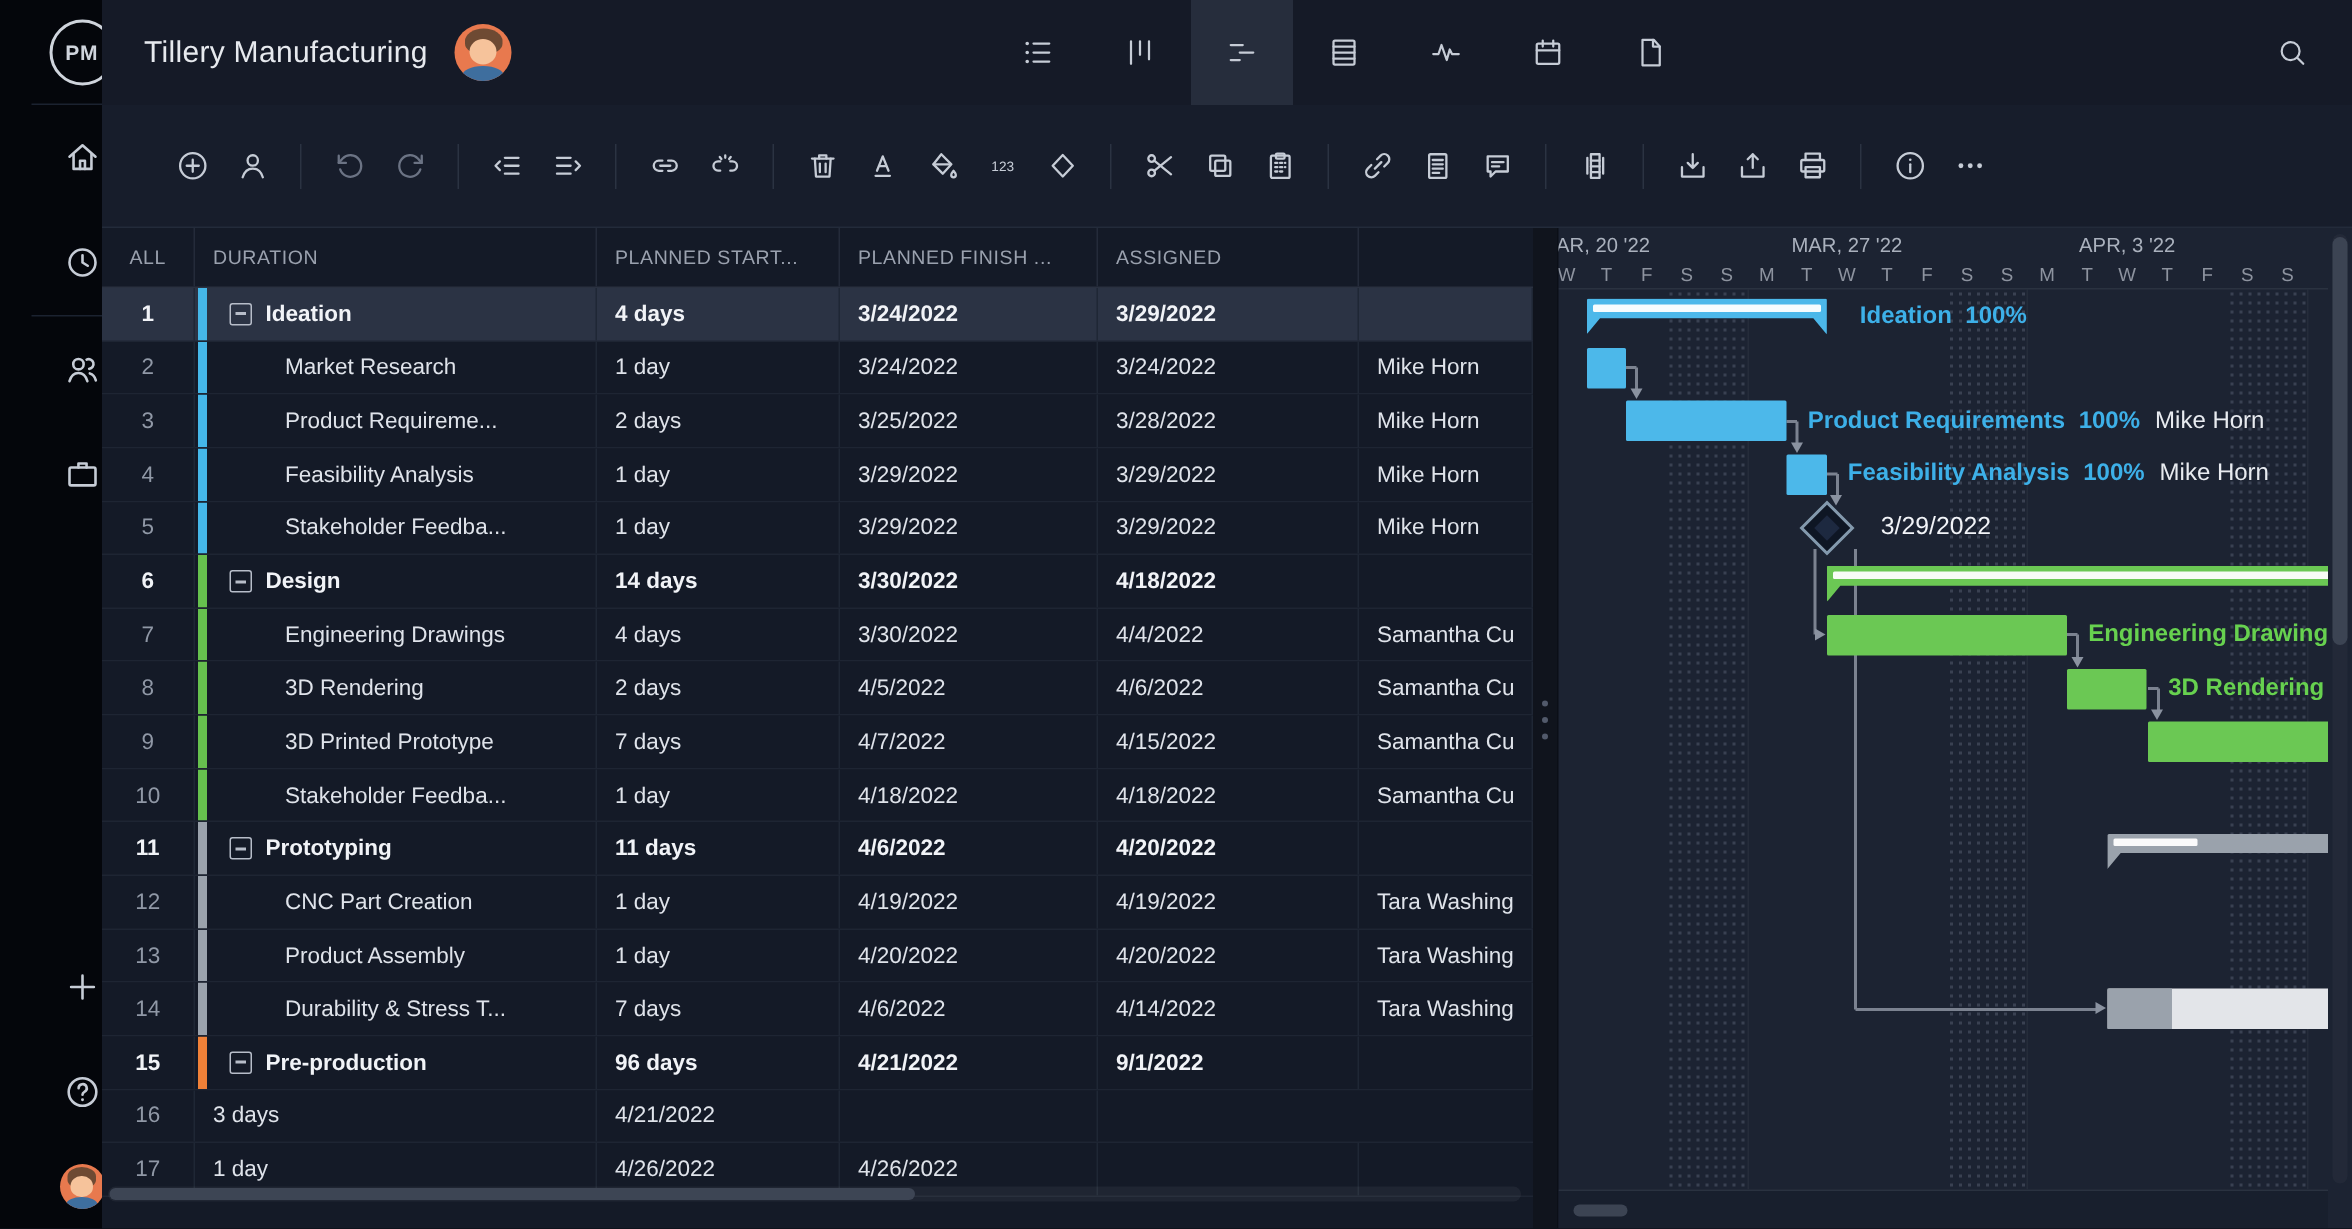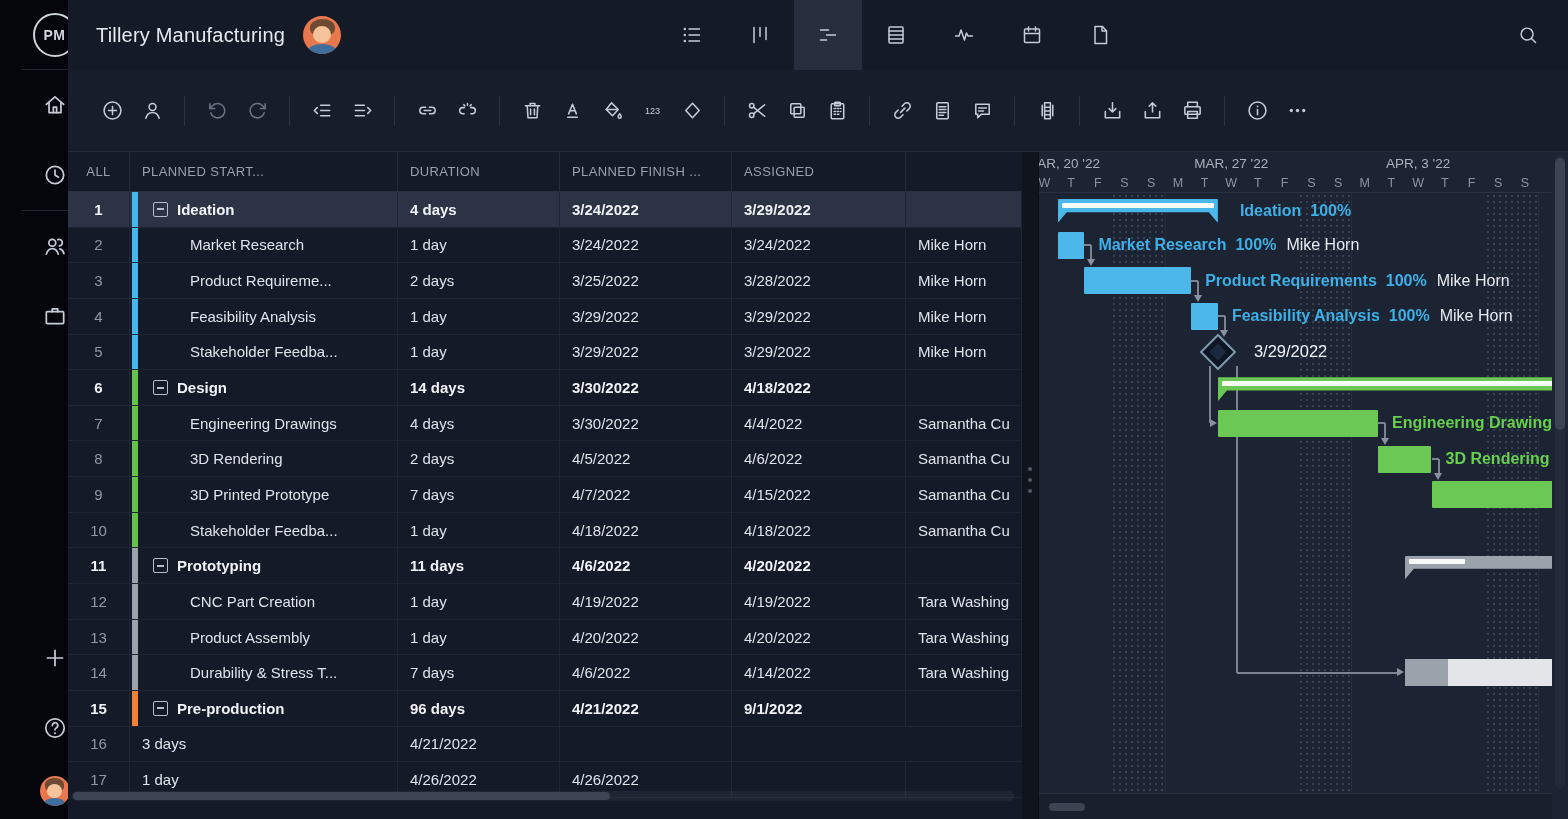--- a/index.html
+++ b/index.html
@@ -38,21 +38,21 @@
   .topbar { height:70px; background:#151a27; display:flex; align-items:center; flex:none; position:relative; }
   .proj-title { font-size:20px; color:#e6e9ee; margin-left:28px; font-weight:400; letter-spacing:.2px; white-space:nowrap; }
   .topbar .avatar { margin-left:18px; }
   .vtabs { position:absolute; left:590px; top:0; height:70px; display:flex; }
   .vtab { width:68px; height:70px; display:flex; align-items:center; justify-content:center; cursor:pointer; }
   .vtab .icn svg { width:24px; height:24px; stroke-width:1.5; }
   .vtab.active { background:#262d3c; }
   .search-btn { position:absolute; right:18px; top:0; height:70px; width:44px; display:flex; align-items:center; justify-content:center; cursor:pointer; }
 
   
-  .toolbar { height:82px; background:#171d2b; border-bottom:1px solid #232b3a; display:flex; align-items:center; padding-left:24px; flex:none; }
+  .toolbar { height:82px; background:#171d2b; border-bottom:1px solid #232b3a; display:flex; align-items:center; padding-left:40px; flex:none; }
   .tbtn { width:40px; height:40px; display:flex; align-items:center; justify-content:center; cursor:pointer; border-radius:4px; }
   .tbtn .icn svg { width:23px; height:23px; }
   .tgroup { display:flex; align-items:center; }
   .tdiv { width:0; height:30px; border-left:1px solid #2b3342; margin:0 12px; }
 
   
   .content { flex:1; display:flex; min-height:0; }
 
   
   .table-pane { width:954px; flex:none; background:#141a27; position:relative; overflow:hidden; }
@@ -506,22 +506,22 @@
               </svg>
             </span>
           </div>
         </div>
       </div>
 
     <div class="content">
       <div class="table-pane">
         <div class="tgrid-head" id="thead">
             <div class="hcell center">ALL</div>
+            <div class="hcell">DURATION</div>
             <div class="hcell">PLANNED START...</div>
-            <div class="hcell">DURATION</div>
             <div class="hcell">PLANNED FINISH ...</div>
             <div class="hcell">ASSIGNED</div>
           </div>
         <div id="tbody">
             <div class="trow group selected">
               <div class="cell c-num">1</div>
               <div class="cell c-name">
                 <div class="rowmark mark-cyan"></div>
                 <div class="collapse-box"></div>
                 <span class="tname">Ideation</span>
@@ -744,21 +744,20 @@
             <div class="g-day" style="left: 405.85px;">T</div>
             <div class="g-day" style="left: 432.55px;">F</div>
             <div class="g-day" style="left: 459.25px;">S</div>
             <div class="g-day" style="left: 485.95px;">S</div>
             <div class="g-headline"></div>
             <div class="gbar summary bar-cyan" style="left: 18.7px; top: 47px; width: 160.2px; height: 24px;">
               <span class="stripe" style="width: 152.2px;"></span>
             </div>
             <div class="glabel" style="left: 200.9px; top: 48px;"><b class="lbl-cyan">Ideation</b><b class="lbl-cyan pct">100%</b></div>
             <div class="gbar task bar-cyan" style="left: 18.7px; top: 79.65px; width: 26.7px; height: 27px;"></div>
-            <div class="glabel" style="left: 59.4px; top: 82.15px;"><b class="lbl-cyan">Market Research</b><b class="lbl-cyan pct">100%</b><span class="assignee">Mike Horn</span></div>
             <div class="gbar task bar-cyan" style="left: 45.4px; top: 115.3px; width: 106.8px; height: 27px;"></div>
             <div class="glabel" style="left: 166.2px; top: 117.8px;"><b class="lbl-cyan">Product Requirements</b><b class="lbl-cyan pct">100%</b><span class="assignee">Mike Horn</span></div>
             <div class="gbar task bar-cyan" style="left: 152.2px; top: 150.95px; width: 26.7px; height: 27px;"></div>
             <div class="glabel" style="left: 192.9px; top: 153.45px;"><b class="lbl-cyan">Feasibility Analysis</b><b class="lbl-cyan pct">100%</b><span class="assignee">Mike Horn</span></div>
             <div class="gms" style="left: 165.9px; top: 187.425px;">
               <i></i>
             </div>
             <div class="glabel ms-lbl" style="left: 214.9px; top: 189.425px;">3/29/2022</div>
             <div class="gbar summary bar-green" style="left: 178.9px; top: 225.25px; width: 534px; height: 24px;">
               <span class="stripe" style="width: 526px;"></span>

